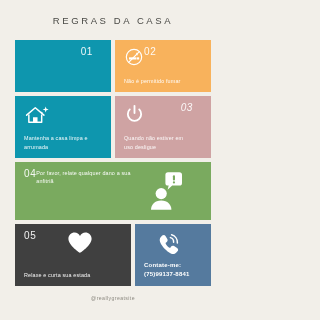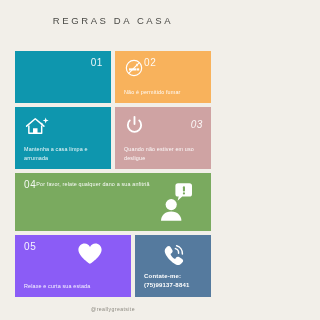--- a/index.html
+++ b/index.html
@@ -22,38 +22,38 @@
     display: flex;
     flex-direction: column;
     align-items: center;
   }
   .poster-title {
     font-size: 9.5px;
     letter-spacing: 2.6px;
     color: #4a4a46;
     font-weight: 400;
     margin-top: 15px;
-    margin-bottom: 11px;
+    margin-bottom: 0;
     white-space: nowrap;
   }
   .grid {
     margin-top: 14px;
     width: 196px;
     display: flex;
     flex-direction: column;
     gap: 4px;
   }
   .row {
     display: flex;
     gap: 4px;
   }
   .card {
     position: relative;
     box-sizing: border-box;
-    padding: 7px 8px 7px 9px;
+    padding: 7px 18px 7px 9px;
     display: flex;
     flex-direction: column;
     overflow: hidden;
   }
   .card-num {
     color: #ffffff;
     font-size: 10px;
     letter-spacing: 0.6px;
     opacity: 0.92;
     line-height: 1;
@@ -95,21 +95,21 @@
     background: #0e96ae;
     justify-content: space-between;
   }
   .c03 {
     width: 96px;
     background: #cfa3a3;
     justify-content: space-between;
   }
   .c03-top {
     display: flex;
-    align-items: center;
+    align-items: flex-start;
     justify-content: space-between;
     font-style: italic;
   }
 
   
   .row3 { height: 58px; }
   .c04 {
     width: 196px;
     background: #7aaa5f;
     flex-direction: row;
@@ -125,21 +125,21 @@
   .c04-right {
     display: flex;
     align-items: center;
     padding-right: 10px;
   }
 
   
   .row4 { height: 62px; }
   .c05 {
     width: 116px;
-    background: #8b5cf6;
+    background: #404040;
     justify-content: space-between;
   }
   .c05-top {
     display: flex;
     align-items: flex-start;
     justify-content: space-between;
     padding-right: 20px;
   }
   .ccontact {
     width: 76px;

